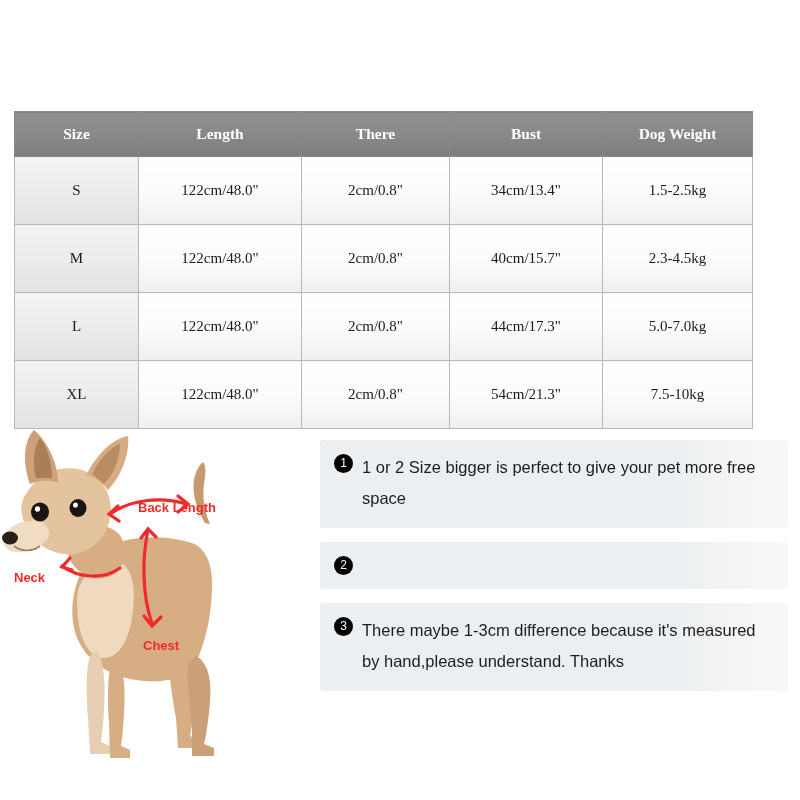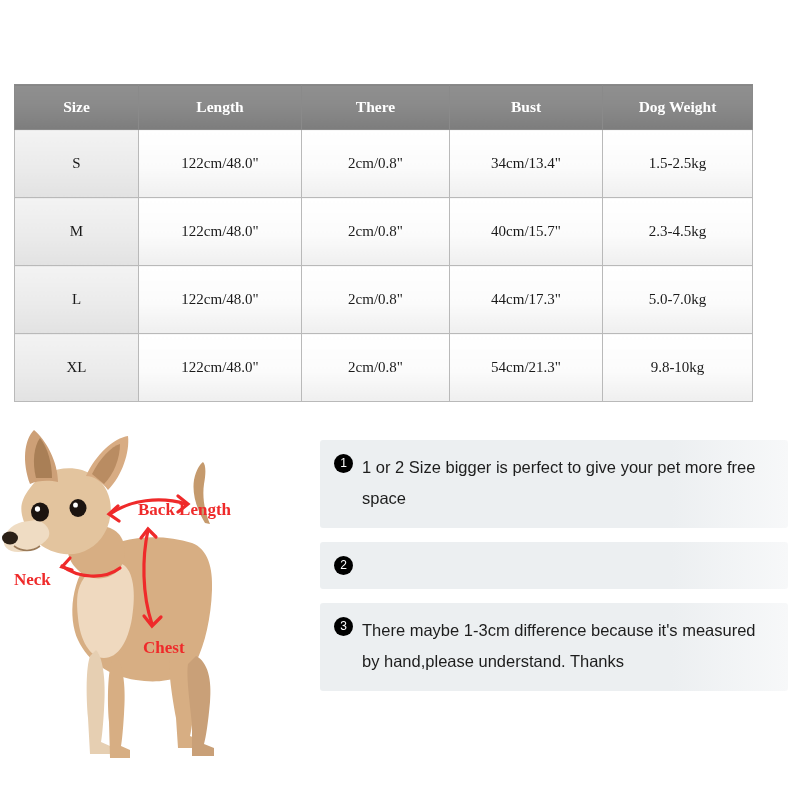--- a/index.html
+++ b/index.html
@@ -19,20 +19,21 @@
   .chart-wrap {
     position: absolute;
     left: 14px;
     top: 84px;
     width: 738px;
   }
   table.size-chart {
     border-collapse: collapse;
     width: 100%;
     table-layout: fixed;
+    margin-top: 27px;
   }
   table.size-chart th,
   table.size-chart td {
     border: 1px solid #b9b9b9;
     text-align: center;
     font-size: 15px;
     color: #1a1a1a;
   }
   table.size-chart thead th {
     height: 42px;
@@ -76,23 +77,23 @@
   }
   .dog-svg {
     position: absolute;
     left: 0;
     top: 0;
   }
 
   .label-text {
     position: absolute;
     color: #ef2a2a;
-    font-family: Liberation Serif, serif;
+    font-family: Liberation Sans, sans-serif;
     font-weight: bold;
-    font-size: 17px;
+    font-size: 13px;
     white-space: nowrap;
   }
   .label-back   { left: 138px; top: 82px; }
   .label-neck   { left: 14px;  top: 152px; }
   .label-chest  { left: 143px; top: 220px; }
 
   
   .notes {
     position: absolute;
     left: 320px;
@@ -169,21 +170,21 @@
         <td>122cm/48.0"</td>
         <td>2cm/0.8"</td>
         <td>44cm/17.3"</td>
         <td>5.0-7.0kg</td>
       </tr>
       <tr>
         <td class="col-size">XL</td>
         <td>122cm/48.0"</td>
         <td>2cm/0.8"</td>
         <td>54cm/21.3"</td>
-        <td>9.8-10kg</td>
+        <td>7.5-10kg</td>
       </tr>
     </tbody>
   </table>
 </div>
 
 <div class="lower">
 
   <div class="dog-area">
     <svg class="dog-svg" width="310" height="382" viewBox="0 0 310 382">
 

